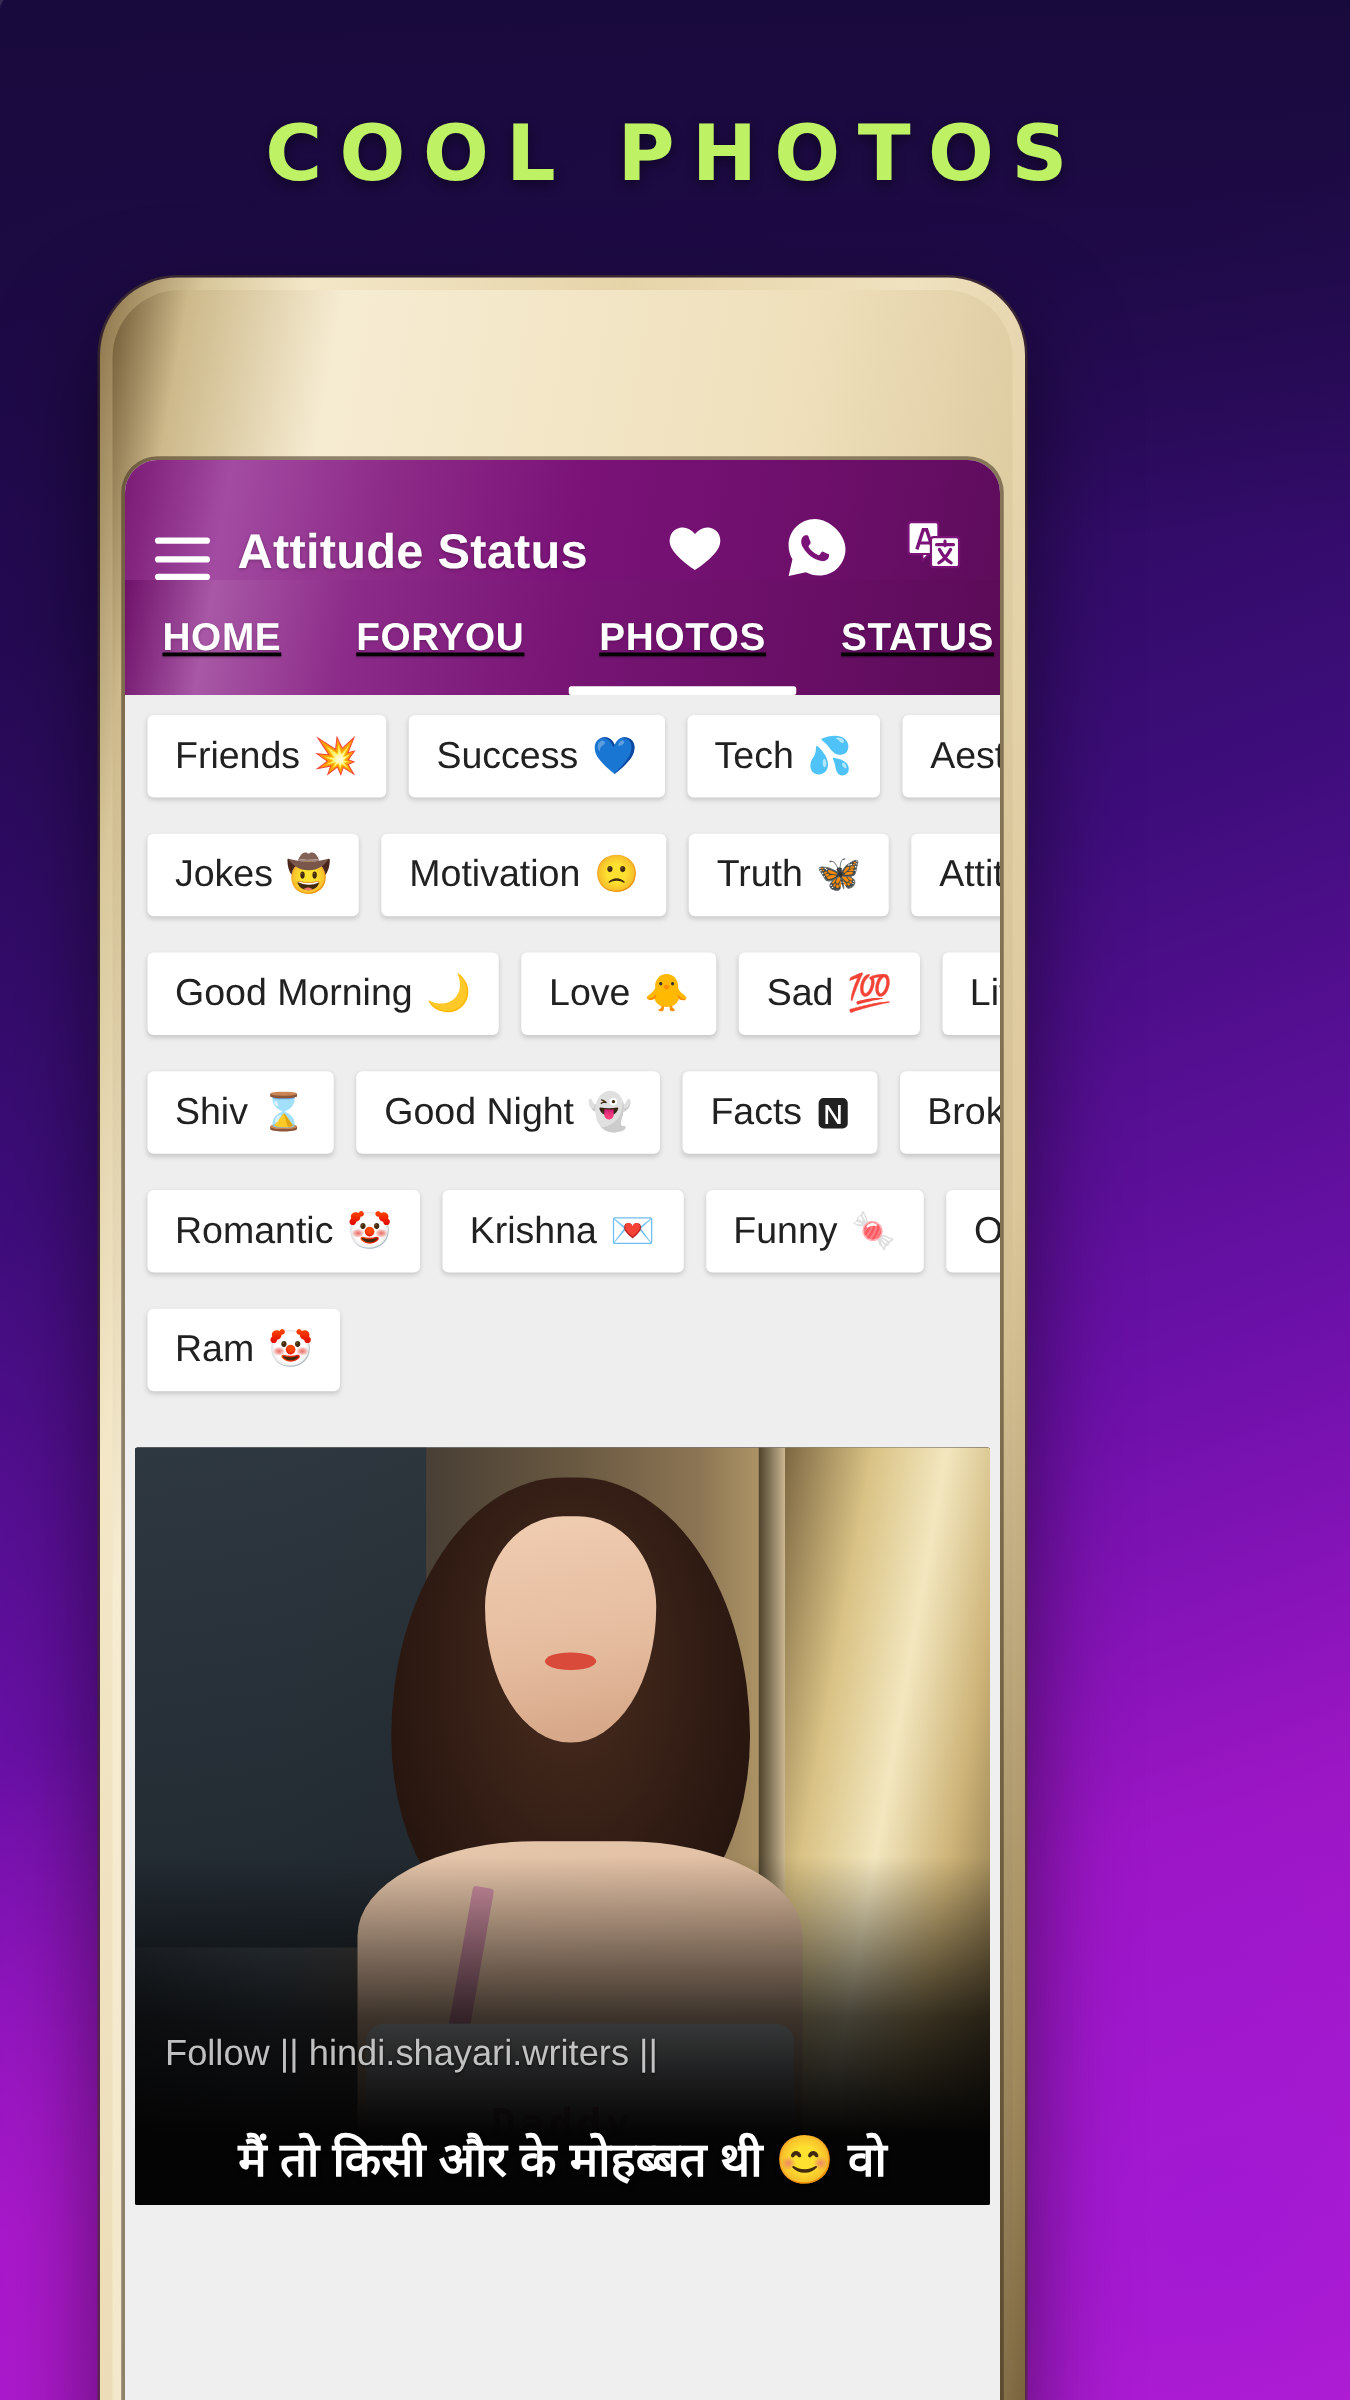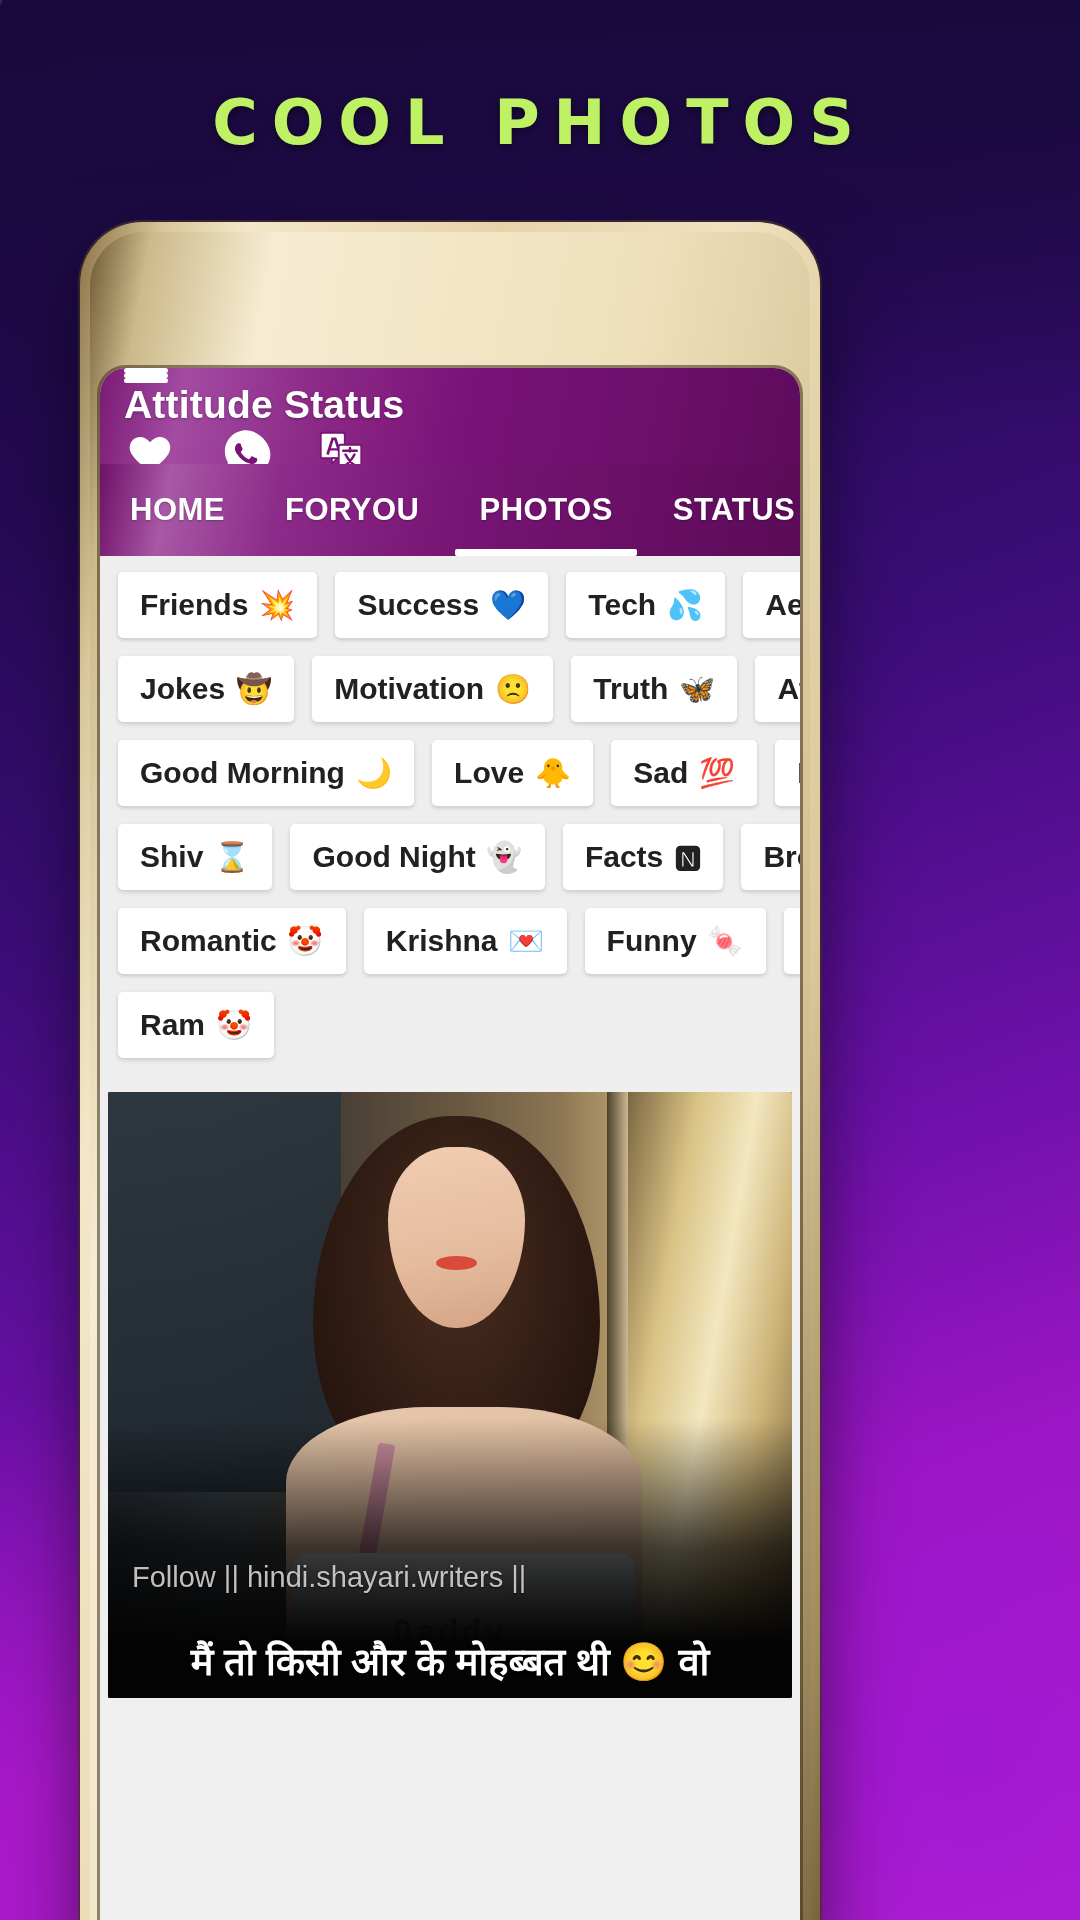--- a/index.html
+++ b/index.html
@@ -119,43 +119,43 @@
     background:#efefef;
     overflow:hidden;
     box-shadow:0 0 0 3px rgba(60,45,25,.55);
   }
 
   
   .appbar{
     height:96px;
     background:linear-gradient(100deg,#7a1a74 0%,#a34ba3 12%,#8d2b88 30%,
                #7a1278 52%, #6d0f6b 78%, #5e0c5c 100%);
-    display:flex; align-items:flex-start;
+    display:flex; align-items:flex-end;
     padding:0 24px;
     position:relative;
-    flex-direction:column;
   }
   .hamburger{ width:44px; height:34px; display:flex; flex-direction:column;
     justify-content:space-between; cursor:pointer; margin-right:22px;}
   .hamburger span{ display:block; height:5px; border-radius:3px; background:#fff;}
   .app-title{
     color:#fff; font-size:39px; font-weight:bold; letter-spacing:.2px;
     text-shadow:0 1px 3px rgba(0,0,0,.3);
     flex:1;
   }
   .appbar-actions{ display:flex; align-items:center; gap:44px; padding-right:4px;}
   .icon-btn{ cursor:pointer; display:flex; align-items:center; justify-content:center;}
 
   
   .tabs{
     height:92px;
     background:linear-gradient(100deg,#6e1169 0%,#a858a6 10%,#8c2b89 26%,
                #781575 50%, #690f66 76%, #5a0b57 100%);
     display:flex; align-items:stretch;
     position:relative;
+    text-decoration:underline;
   }
   .tab{
     flex:0 0 auto;
     display:flex; align-items:center; justify-content:center;
     color:#ffffff; font-size:31px; font-weight:bold; letter-spacing:.5px;
     padding:0 30px;
     position:relative; cursor:pointer;
     text-shadow:0 1px 2px rgba(0,0,0,.25);
     white-space:nowrap;
   }
@@ -163,23 +163,22 @@
     content:""; position:absolute; left:6px; right:6px; bottom:0;
     height:7px; background:#ffffff; border-radius:2px;
   }
 
   
   .chips-area{
     background:#eeeeee;
     padding:16px 10px 10px 10px;
   }
   .chip-row{
-    display:flex; gap:18px; margin-bottom:18px;
+    display:flex; gap:18px; margin-bottom:29px;
     padding-left:8px;
-    font-weight:bold;
   }
   .chip{
     background:#ffffff;
     border-radius:5px;
     box-shadow:0 2px 4px rgba(0,0,0,.16);
     padding:18px 22px;
     font-size:30px;
     color:#212121;
     white-space:nowrap;
     display:flex; align-items:center; gap:11px;

